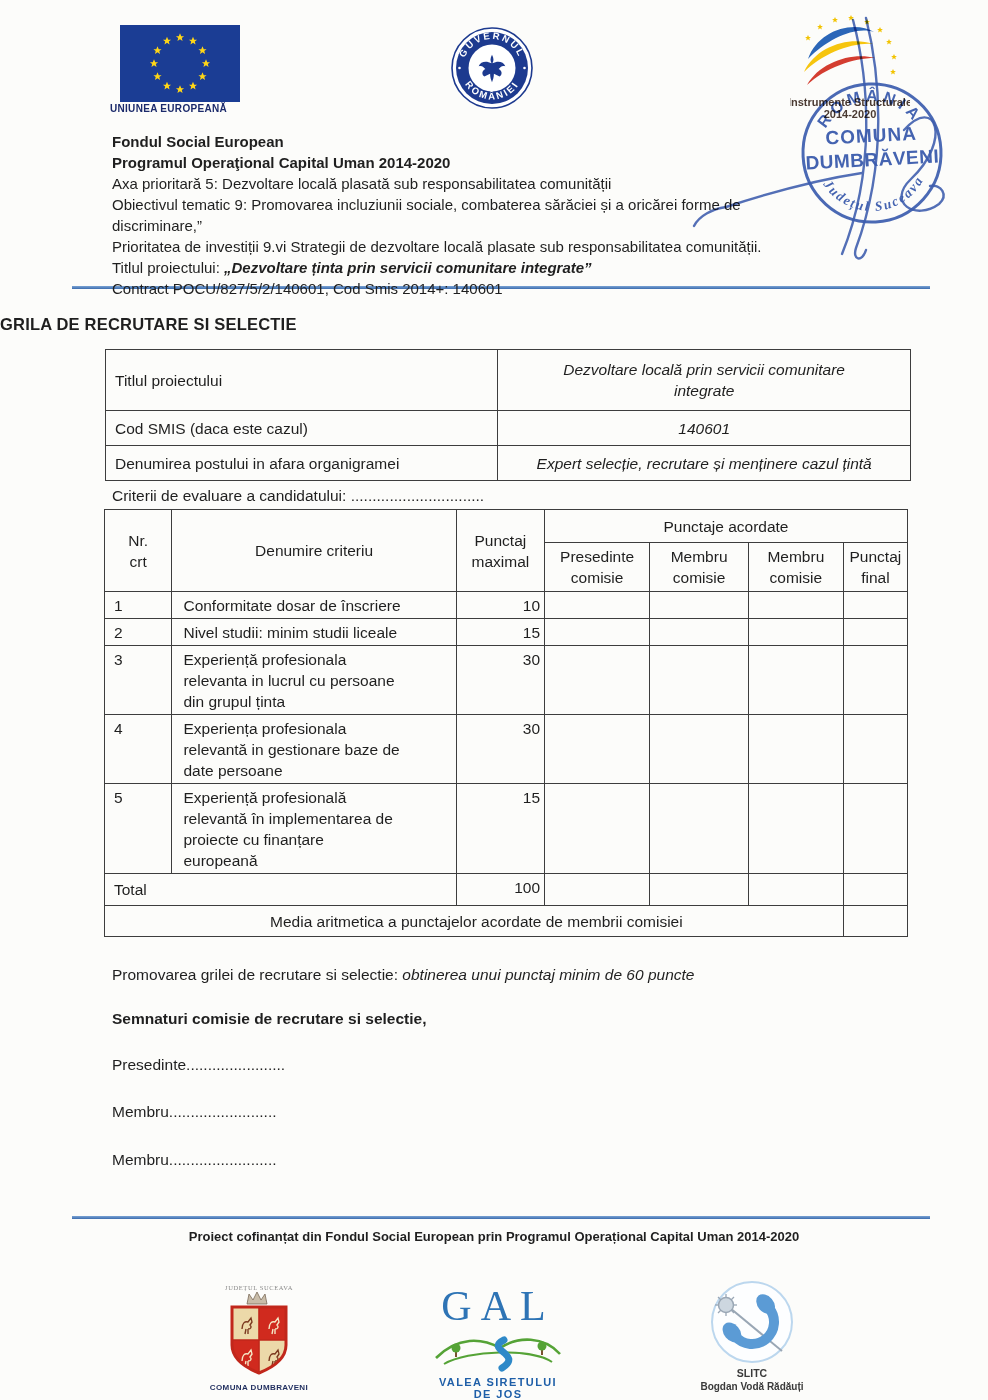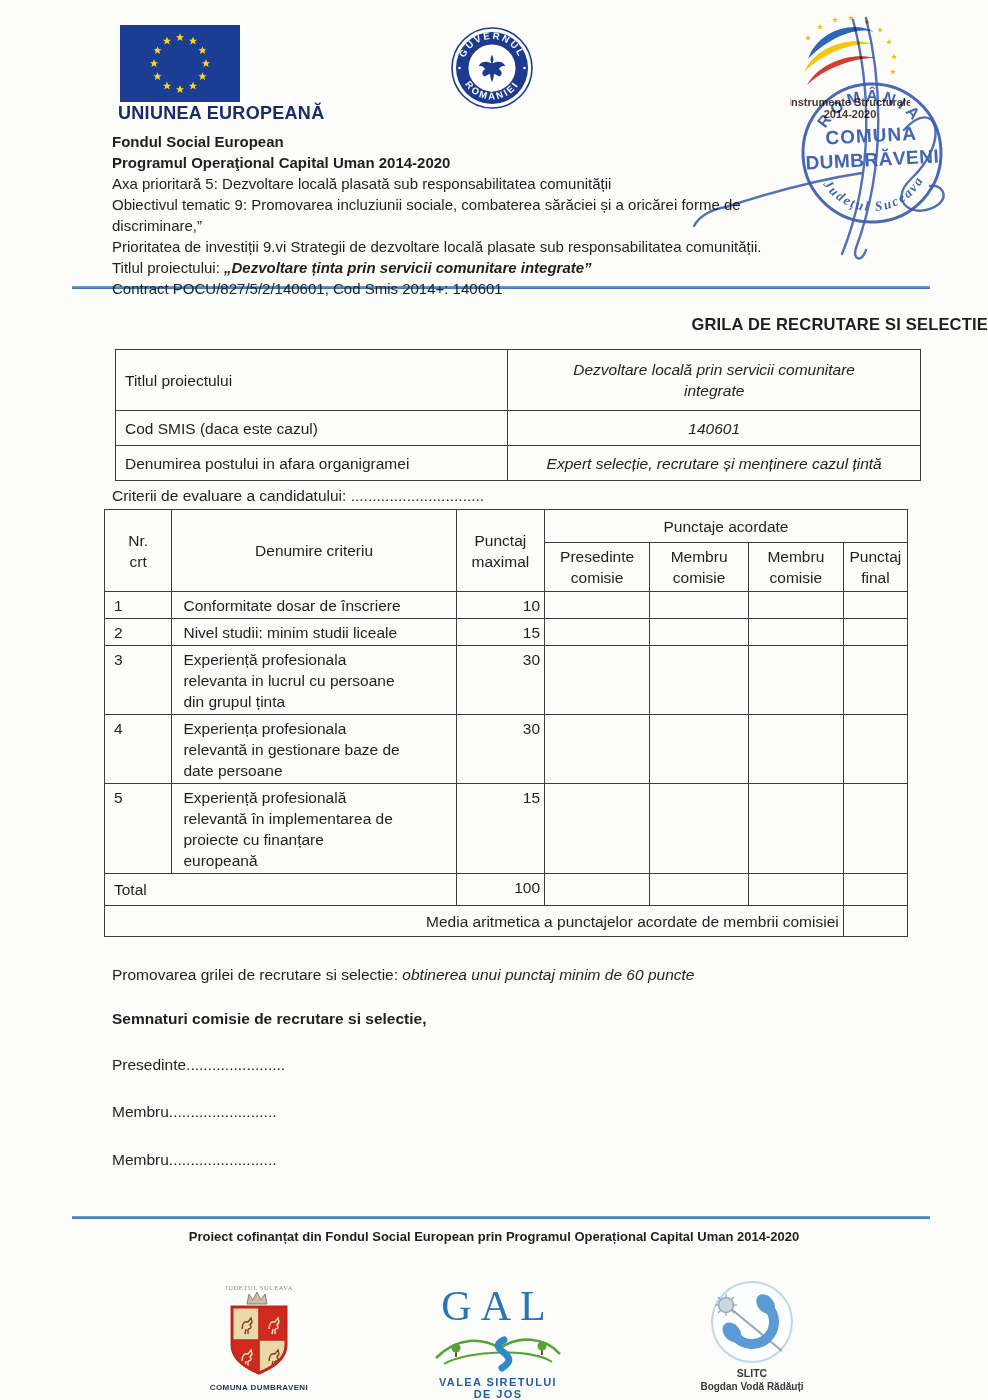--- a/index.html
+++ b/index.html
@@ -6,55 +6,55 @@
   .page{position:relative;width:988px;height:1400px;margin:0 auto;background:#fcfcfa;
         font-family:"Liberation Sans",sans-serif;color:#1f1f1f;overflow:hidden;}
   p{margin:0;}
   .b{font-weight:bold;}
   .bi{font-weight:bold;font-style:italic;}
   .i{font-style:italic;}
   .pre{white-space:pre-line;}
 
   
   .eu-flag{position:absolute;left:120px;top:25px;}
-  .eu-label{position:absolute;left:118px;top:103px;font-size:18px;font-weight:bold;color:#1b2a6b;letter-spacing:.3px;}
+  .eu-label{position:absolute;left:110px;top:103px;font-size:10px;font-weight:bold;color:#1b2a6b;letter-spacing:.3px;}
   .gov-seal{position:absolute;left:450px;top:26px;}
   .instr-logo{position:absolute;left:790px;top:14px;}
 
   
   .stamp{position:absolute;left:690px;top:12px;z-index:5;mix-blend-mode:multiply;opacity:.93;}
 
   
   .header-text{position:absolute;left:112px;top:131px;width:700px;font-size:15px;line-height:21px;z-index:1;}
 
   .rule{position:absolute;left:72px;width:858px;height:2.5px;background:linear-gradient(to bottom,#7aa3d4,#3c6cae);}
   .rule-top{top:286px;}
   .rule-bottom{top:1216px;}
 
-  .doc-title{position:absolute;left:0;top:304px;width:988px;text-align:right;font-size:16.5px;font-weight:bold;letter-spacing:.2px;}
+  .doc-title{position:absolute;left:0;top:304px;width:988px;text-align:left;font-size:16.5px;font-weight:bold;letter-spacing:.2px;}
 
   table{border-collapse:collapse;table-layout:fixed;}
   td,th{border:1.6px solid #3d3d3d;font-size:15.5px;line-height:21px;vertical-align:middle;}
 
-  .info-table{position:absolute;left:115px;top:349px;width:806px;}
+  .info-table{position:absolute;left:105px;top:349px;width:806px;}
   .info-table td.lab{width:48.5%;padding:3px 6px 3px 9px;text-align:left;}
   .info-table td.val{width:51.5%;padding:3px 6px;text-align:center;font-style:italic;}
   .info-table tr:first-child td{height:54px;}
   .info-table tr td{height:28px;}
 
   .criteria-intro{position:absolute;left:112px;top:487px;font-size:15.5px;}
 
   .crit-table{position:absolute;left:104px;top:509px;width:804px;}
   .crit-table th{font-weight:normal;text-align:center;padding:3px 2px;}
   .crit-table td{padding:2.5px 4px;}
   .crit-table td.nr{text-align:left;padding-left:9px;vertical-align:top;}
   .crit-table td.name{text-align:left;padding-left:11px;vertical-align:top;}
   .crit-table td.max{text-align:right;vertical-align:top;}
   .crit-table td.total-lab{text-align:left;padding-left:9px;height:26px;}
-  .crit-table td.media-lab{text-align:right;padding-left:9px;height:25px;}
+  .crit-table td.media-lab{text-align:center;padding-left:9px;height:25px;}
   .crit-table thead tr:first-child th{height:26px;}
 
   .promovare{position:absolute;left:112px;top:966px;font-size:15.5px;}
   .semnaturi{position:absolute;left:112px;top:1010px;font-size:15.5px;font-weight:bold;margin:0;}
   .sig-1{position:absolute;left:112px;top:1056px;font-size:15.5px;}
   .sig-2{position:absolute;left:112px;top:1103px;font-size:15.5px;}
   .sig-3{position:absolute;left:112px;top:1151px;font-size:15.5px;}
 
   .footer-text{position:absolute;left:0;top:1229px;width:988px;text-align:center;font-size:13px;font-weight:bold;}
   .stema-logo{position:absolute;left:202px;top:1281px;}

